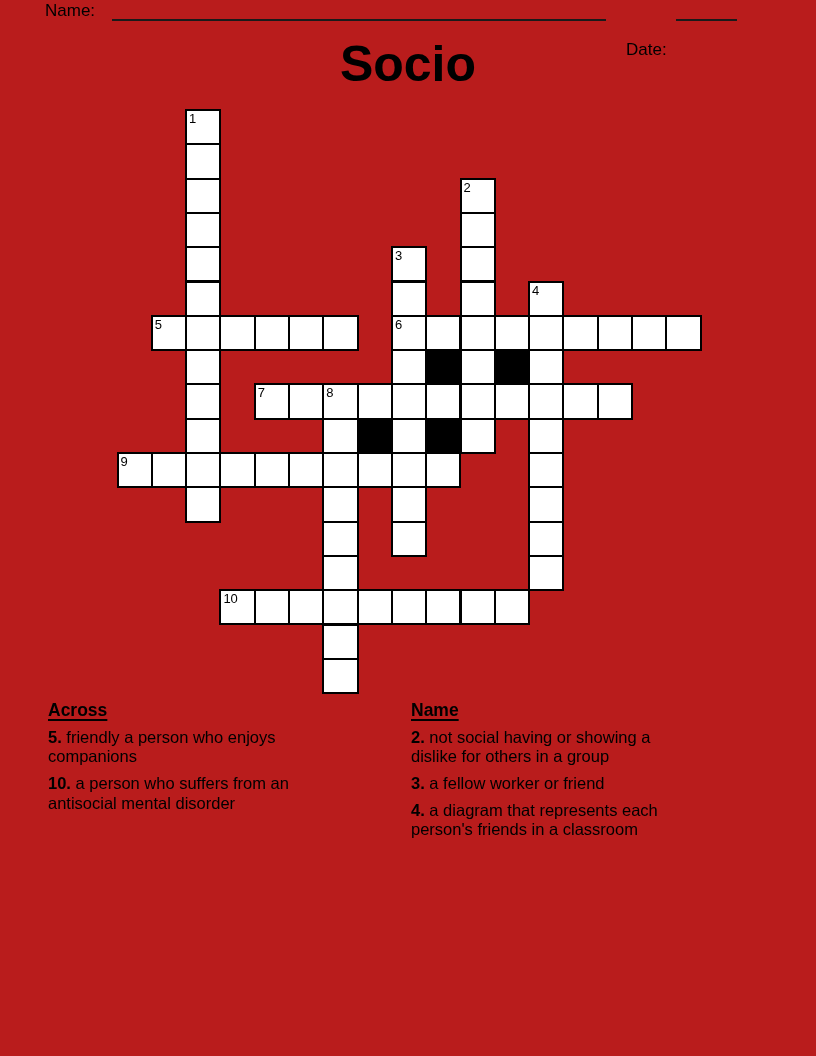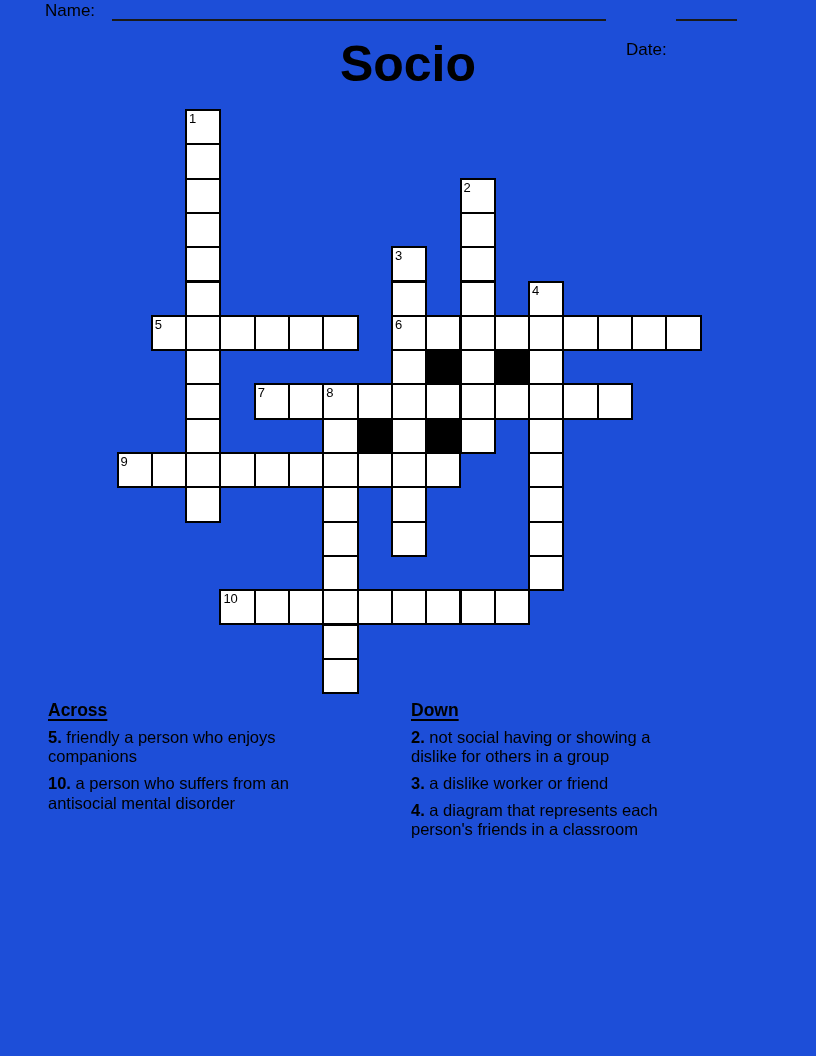--- a/index.html
+++ b/index.html
@@ -1,16 +1,16 @@
 <!DOCTYPE html>
 <html><head>
 <meta charset="utf-8">
 <style>
   html,body{margin:0;padding:0;background:#ffffff;}
-  .page{position:relative;width:816px;height:1056px;background:#1d4ed8;overflow:hidden;
+  .page{position:relative;width:816px;height:1056px;background:#b91c1c;overflow:hidden;
         font-family:"Liberation Sans", sans-serif;color:#000;}
 
   
   .hdr-label{position:absolute;font-size:17px;line-height:19px;top:1px;}
   #name-label{left:45px;}
   #date-label{left:626px;margin-top:39px;}
   .hdr-line{position:absolute;top:0;height:19px;border-bottom:2px solid #1a1a1a;}
   #name-line{left:112px;width:494px;}
   #date-line{left:676px;width:61px;}
 
@@ -160,23 +160,23 @@
     <p class="clue-heading">Across</p>
     <div id="across-list">
         <p class="clue"><b class="clue-num">5.</b> <span class="clue-text">friendly a person who enjoys
 companions</span></p>
         <p class="clue"><b class="clue-num">10.</b> <span class="clue-text">a person who suffers from an
 antisocial mental disorder</span></p>
       </div>
   </div>
 
   <div class="clues-col" id="down-col">
-    <p class="clue-heading">Down</p>
+    <p class="clue-heading">Name</p>
     <div id="down-list">
         <p class="clue"><b class="clue-num">2.</b> <span class="clue-text">not social having or showing a
 dislike for others in a group</span></p>
-        <p class="clue"><b class="clue-num">3.</b> <span class="clue-text">a dislike worker or friend</span></p>
+        <p class="clue"><b class="clue-num">3.</b> <span class="clue-text">a fellow worker or friend</span></p>
         <p class="clue"><b class="clue-num">4.</b> <span class="clue-text">a diagram that represents each
 person's friends in a classroom</span></p>
       </div>
   </div>
 
 </div>
 
 </body></html>

